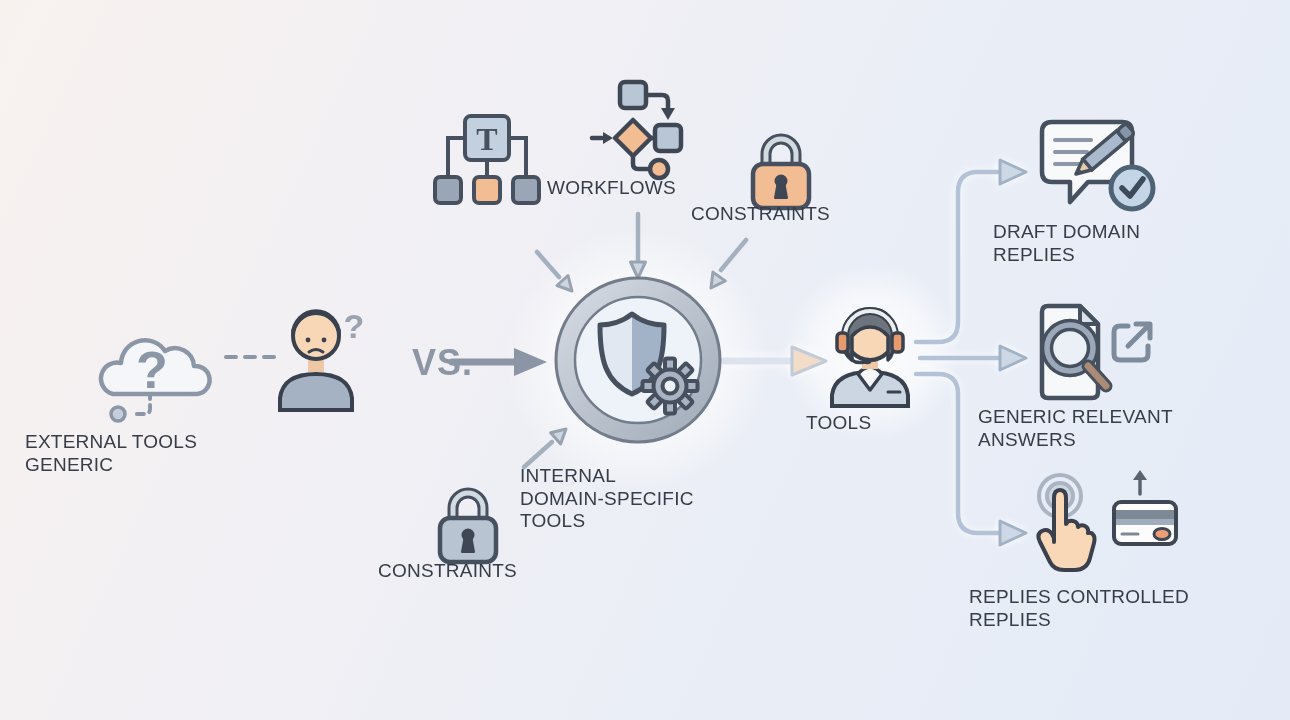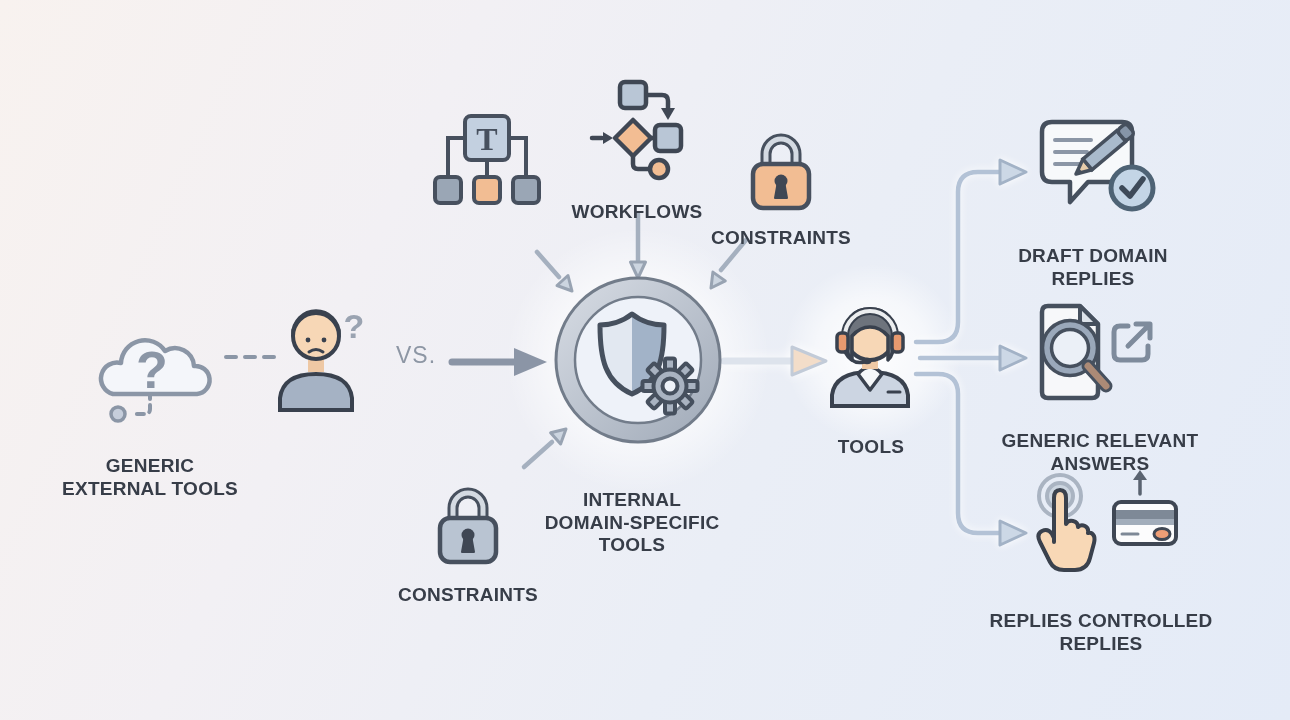--- a/index.html
+++ b/index.html
@@ -11,32 +11,31 @@
     background:linear-gradient(115deg,#f8f2ef 0%,#f2f0f4 30%,#eaeef6 60%,#e4ebf7 100%);
   }
   .abs{position:absolute;}
   .glow{
     border-radius:50%;
     background:radial-gradient(circle, rgba(255,255,255,0.95) 0%, rgba(255,255,255,0.55) 45%, rgba(255,255,255,0) 72%);
     pointer-events:none;
   }
   .lbl{
     position:absolute;
-    text-align:center;
     font-size:19px;line-height:22.5px;
-    font-weight:700;letter-spacing:.25px;
+    font-weight:400;letter-spacing:.25px;
     color:#373d48;
     white-space:nowrap;
-    margin-top:24px;
   }
   .lbl span{display:block;}
   .vs{
     position:absolute;
-    font-size:23px;font-weight:400;letter-spacing:1px;
+    font-size:36px;font-weight:700;letter-spacing:1px;
     color:#8d96a4;
+    margin-left:16px;
   }
   svg{display:block;overflow:visible;}
   .layer1{z-index:1;} .layer2{z-index:2;} .layer3{z-index:3;}
 </style>
 </head>
 <body>
 
 <div id="canvas">
 
   <div class="abs glow layer1" style="left:508px;top:230px;width:260px;height:260px;"></div>
@@ -96,22 +95,22 @@
       <rect x="34" y="58" width="16" height="14" fill="#eec8a4"></rect>
       <circle cx="42" cy="36" r="23" fill="#f7d7b6" stroke="#39414e" stroke-width="4"></circle>
       <path d="M 19,34 A 23 23 0 0 1 65,34 L 65,30 Q 58,12 42,12 Q 26,12 19,30 Z" fill="#848b95" stroke="#39414e" stroke-width="3.5" stroke-linejoin="round"></path>
       <circle cx="34" cy="40" r="2.4" fill="#39414e"></circle>
       <circle cx="50" cy="40" r="2.4" fill="#39414e"></circle>
       <path d="M 35,52 Q 42,47 49,52" fill="none" stroke="#39414e" stroke-width="3" stroke-linecap="round"></path>
     </svg>
   </div>
 
   <div class="lbl layer3" style="left:25px;top:431px;width:250px;">
+    <span>EXTERNAL TOOLS</span>
     <span>GENERIC</span>
-    <span>EXTERNAL TOOLS</span>
   </div>
 
   <div class="vs layer3" style="left:396px;top:342px;">VS.</div>
 
   <div class="abs layer2" style="left:430px;top:114px;">
     <svg width="114" height="90" viewBox="0 0 114 90">
       <path d="M 35,24 H 18 V 63 M 79,24 H 96 V 63 M 57,46 V 63" fill="none" stroke="#47505e" stroke-width="4"></path>
       <rect x="35" y="2" width="44" height="44" rx="6" fill="#c3d0e0" stroke="#47505e" stroke-width="4"></rect>
       <text x="57" y="36" font-size="32" font-weight="bold" fill="#47505e" text-anchor="middle" font-family="Liberation Serif, serif">T</text>
       <rect x="5" y="63" width="26" height="26" rx="5" fill="#9aa6b5" stroke="#47505e" stroke-width="4"></rect>

